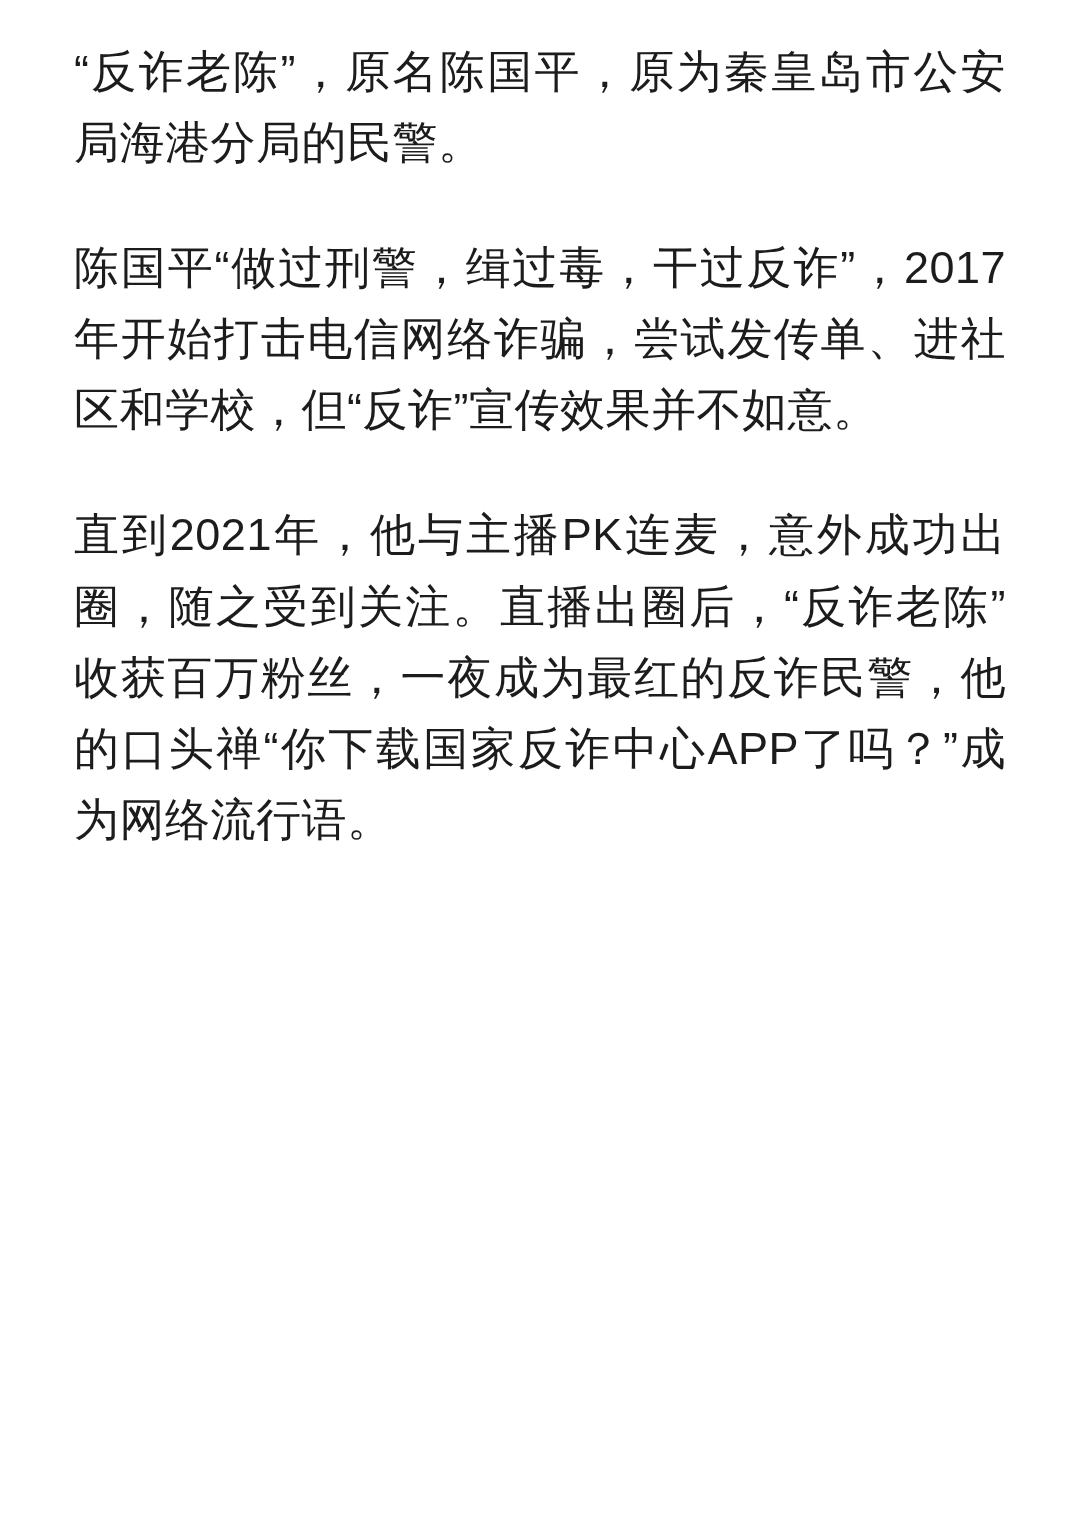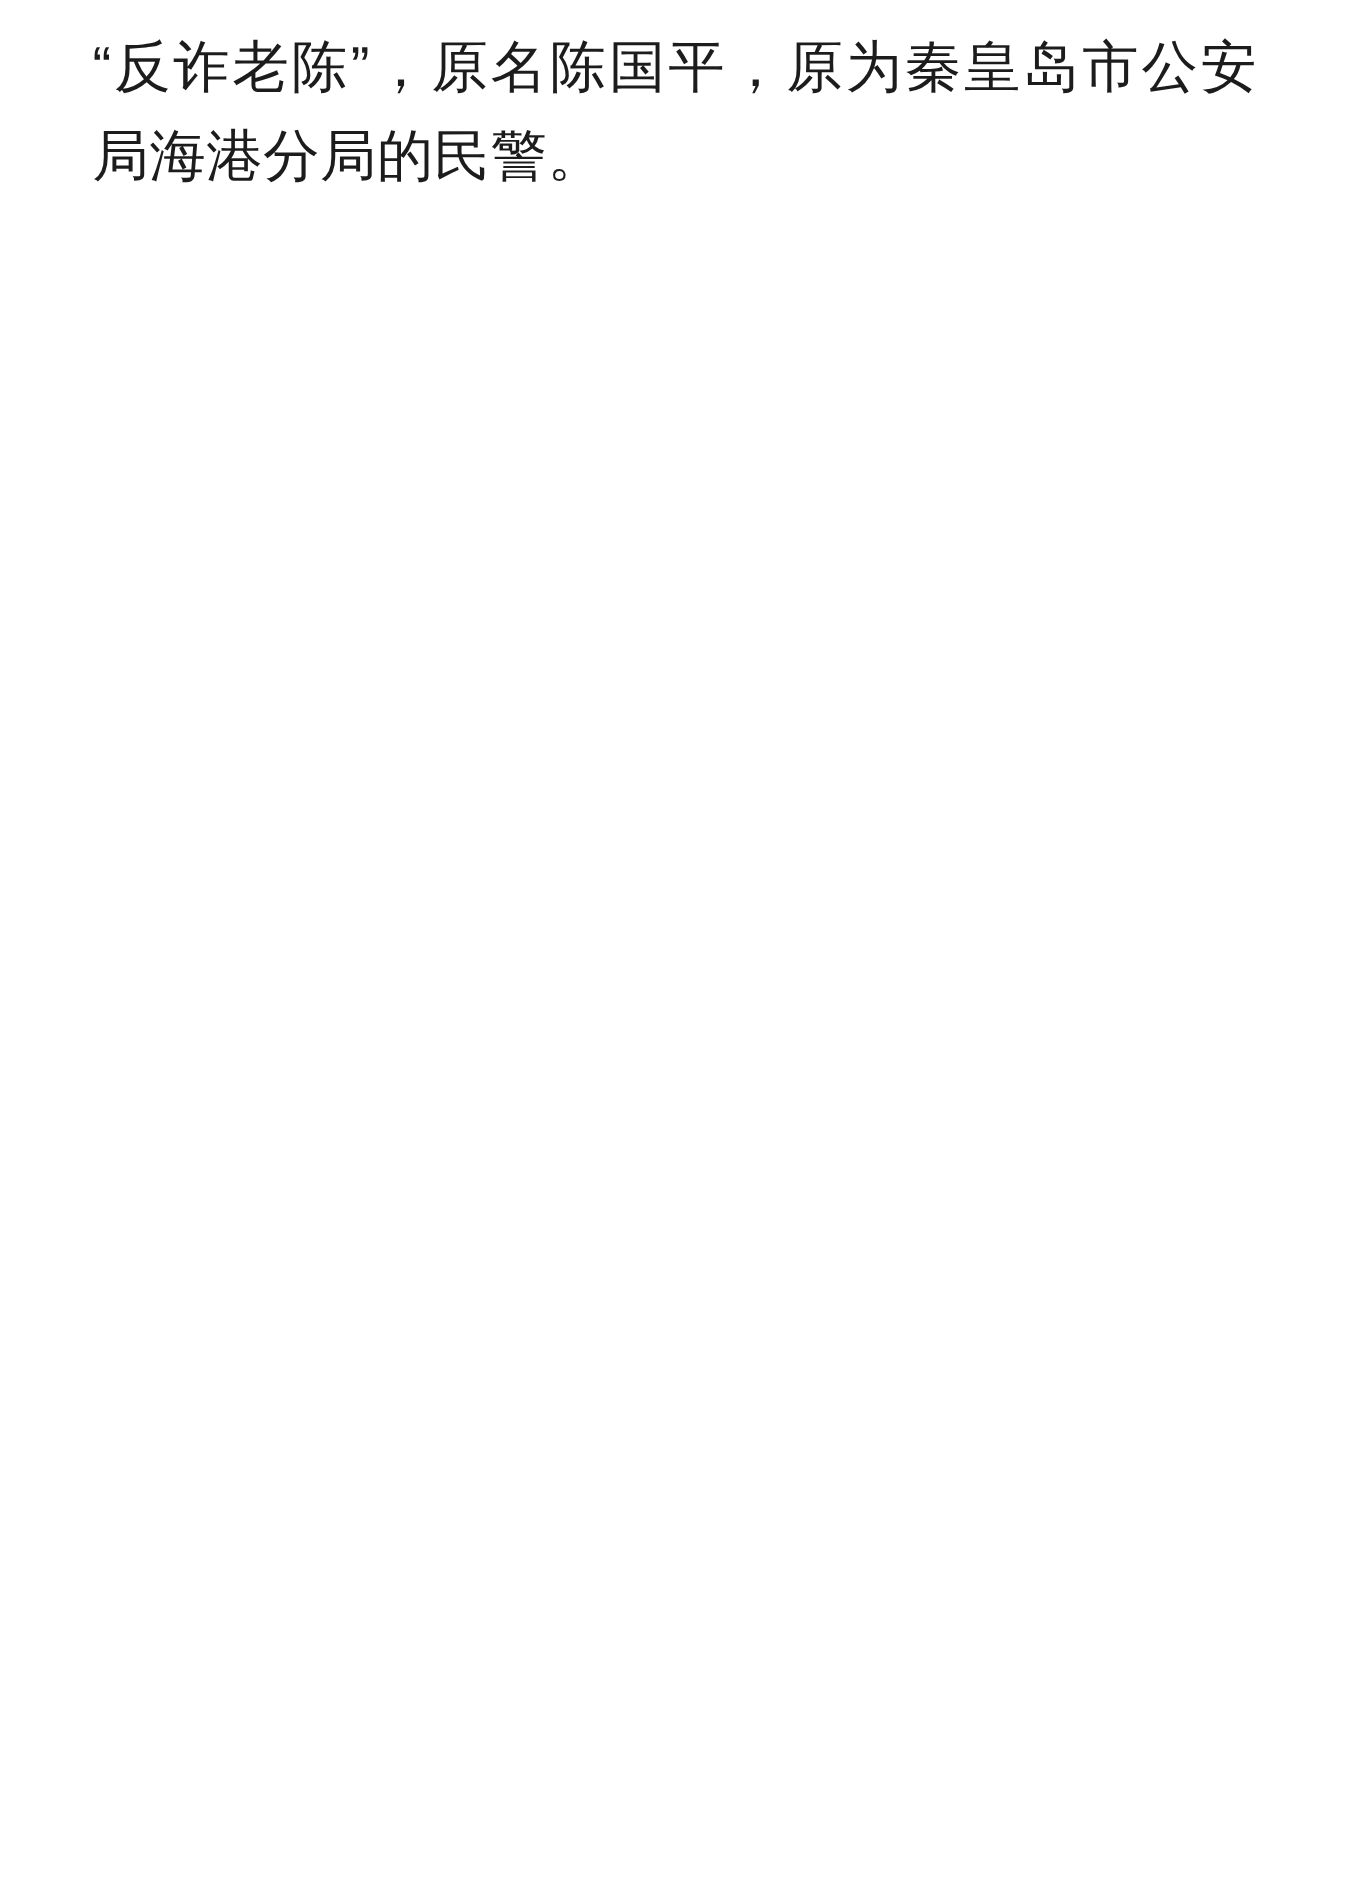--- a/index.html
+++ b/index.html
@@ -9,21 +9,21 @@
   }
   body {
     width: 1080px;
     min-height: 1523px;
     font-family: "Liberation Sans", "DejaVu Sans", sans-serif;
     color: #1a1a1a;
   }
   .article {
     box-sizing: border-box;
     width: 1080px;
-    padding: 18px 74px 40px 74px;
+    padding: 36px 74px 40px 74px;
   }
   .para {
     font-size: 45px;
     line-height: 1.58;
     letter-spacing: 0.5px;
     margin: 0 0 54px 0;
     text-align: justify;
     text-justify: inter-ideograph;
     word-break: break-word;
     font-weight: 400;
@@ -31,13 +31,15 @@
   }
   .para:last-child {
     margin-bottom: 0;
   }
 </style>
 </head>
 <body>
 
 <div class="article">
   <p class="para">“反诈老陈”，原名陈国平，原为秦皇岛市公安局海港分局的民警。</p>
+  <p class="para">陈国平“做过刑警，缉过毒，干过反诈”，2017年开始打击电信网络诈骗，尝试发传单、进社区和学校，但“反诈”宣传效果并不如意。</p>
+  <p class="para">直到2021年，他与主播PK连麦，意外成功出圈，随之受到关注。直播出圈后，“反诈老陈”收获百万粉丝，一夜成为最红的反诈民警，他的口头禅“你下载国家反诈中心APP了吗？”成为网络流行语。</p>
 </div>
 
 </body></html>

